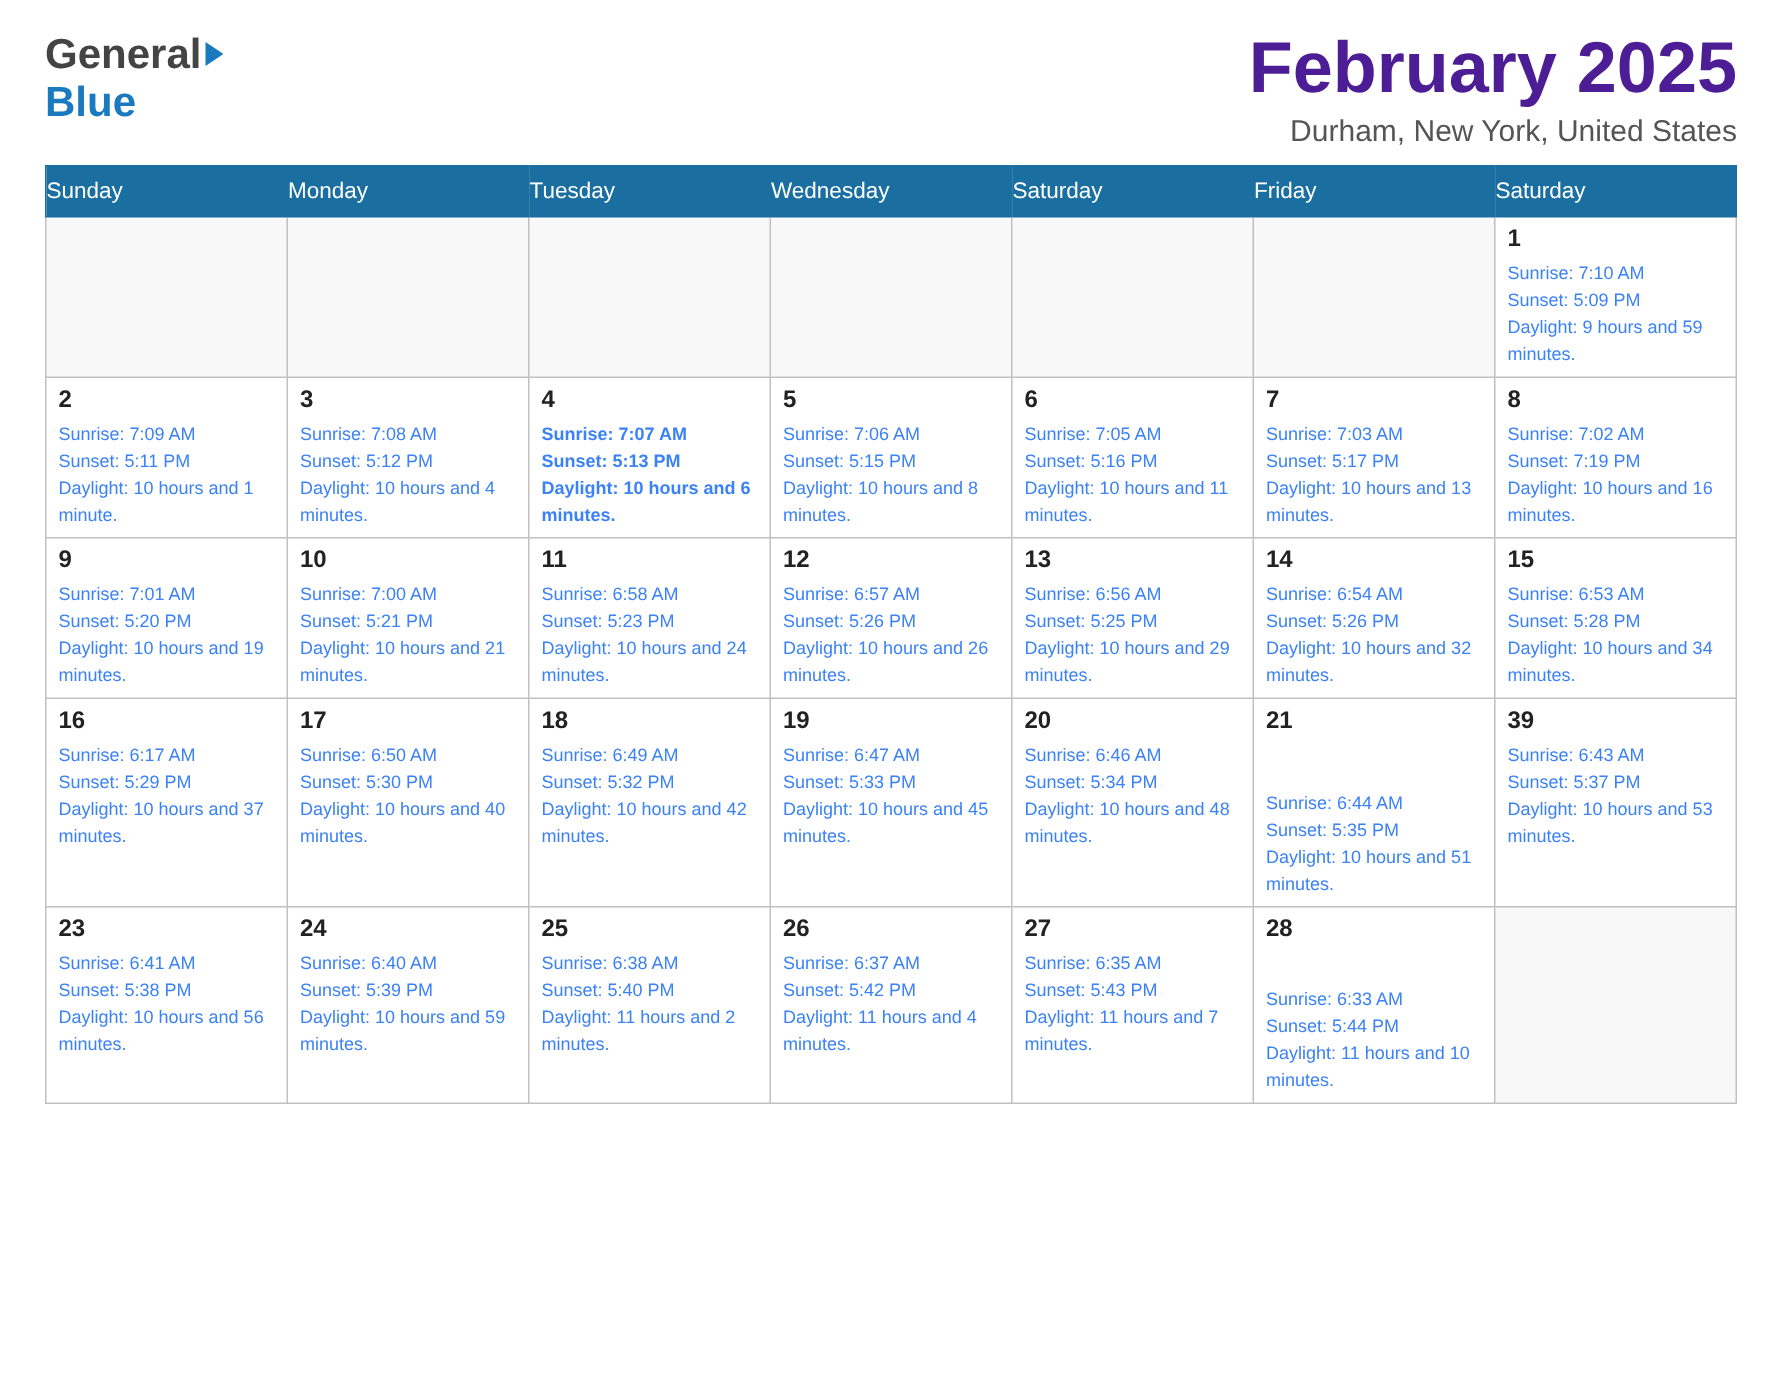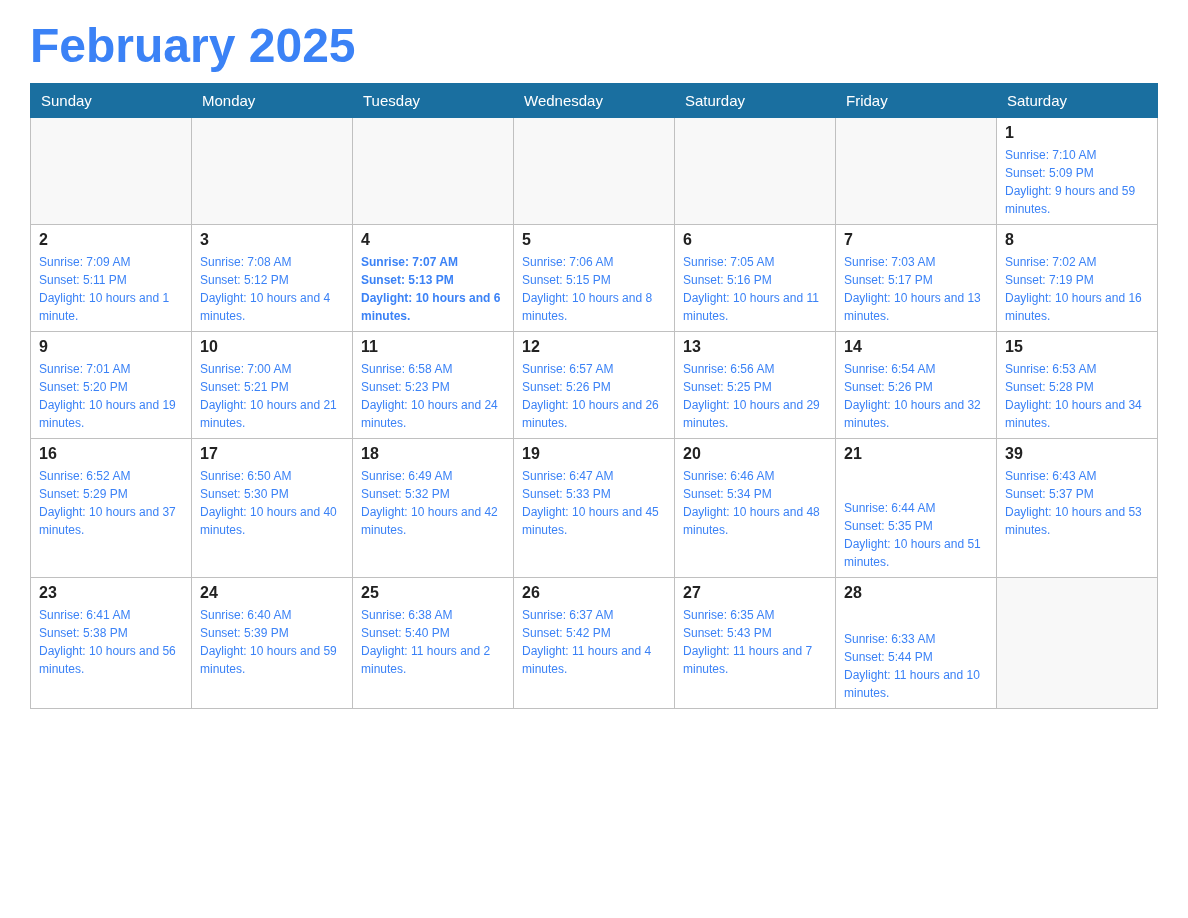--- a/index.html
+++ b/index.html
@@ -20,39 +20,39 @@
       display: flex;
       flex-direction: column;
       align-items: flex-start;
     }
     .title-section {
       text-align: right;
     }
     .month-title {
       font-size: 48px;
       font-weight: bold;
-      color: #3b82f6;
+      color: #4c1d95;
       line-height: 1.1;
     }
     .location {
       font-size: 20px;
       color: #555;
       margin-top: 4px;
     }
     .calendar {
       width: 100%;
       border-collapse: collapse;
       margin-top: 10px;
     }
     .calendar th {
       background-color: #1a6fa0;
       color: #fff;
       font-size: 15px;
       font-weight: normal;
-      padding: 8px 10px;
+      padding: 8px 0;
       text-align: left;
       border: 1px solid #1a6fa0;
     }
     .calendar td {
       vertical-align: top;
       border: 1px solid #c0c0c0;
       padding: 6px 8px;
       width: calc(100% / 7);
       min-height: 110px;
       font-size: 12.5px;
@@ -96,22 +96,30 @@
     .logo-text-blue {
       font-size: 28px;
       font-weight: bold;
       color: #1a7abf;
     }
   </style>
 </head>
 <body>
 
 <div class="header">
+  <div class="logo">
+    <div class="logo-row">
+      <span class="logo-text-general">General</span>
+      <span class="logo-arrow"></span>
+    </div>
+    <span class="logo-text-blue">Blue</span>
+  </div>
   <div class="title-section">
     <div class="month-title">February 2025</div>
+    <div class="location">Durham, New York, United States</div>
   </div>
 </div>
 
 <table class="calendar">
   <thead>
     <tr>
     <th>Sunday</th>
         <th>Monday</th>
         <th>Tuesday</th>
         <th>Wednesday</th>
@@ -219,21 +227,21 @@
         <td>
           <span class="day-number">15</span>
           <div class="day-info" style="white-space: pre-line;">Sunrise: 6:53 AM
 Sunset: 5:28 PM
 Daylight: 10 hours and 34 minutes.</div>
         </td>
       </tr>
       <tr>
         <td>
           <span class="day-number">16</span>
-          <div class="day-info" style="white-space: pre-line;">Sunrise: 6:52 AM
+          <div class="day-info" style="white-space: pre-line;">Sunrise: 6:17 AM
 Sunset: 5:29 PM
 Daylight: 10 hours and 37 minutes.</div>
         </td>
         <td>
           <span class="day-number">17</span>
           <div class="day-info" style="white-space: pre-line;">Sunrise: 6:50 AM
 Sunset: 5:30 PM
 Daylight: 10 hours and 40 minutes.</div>
         </td>
         <td>

